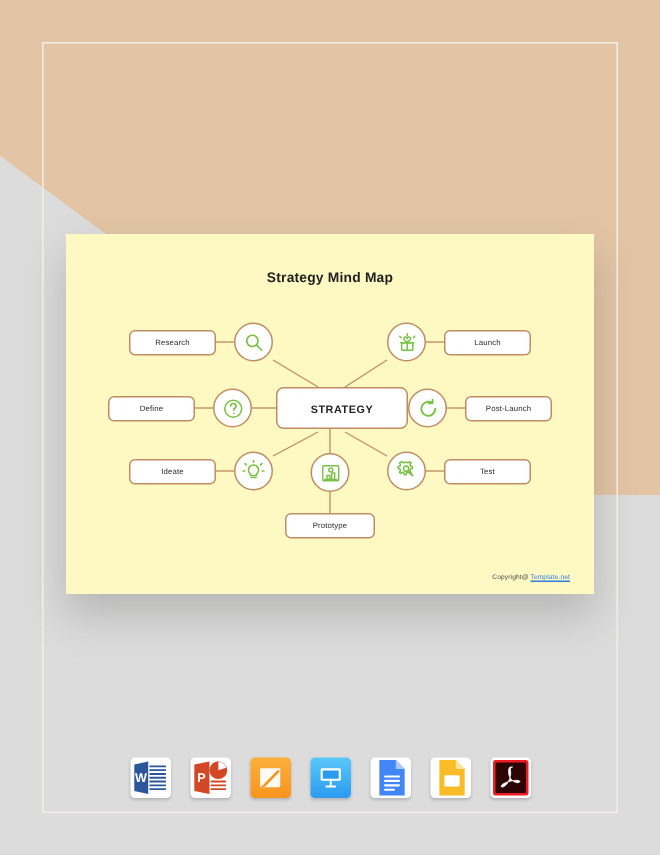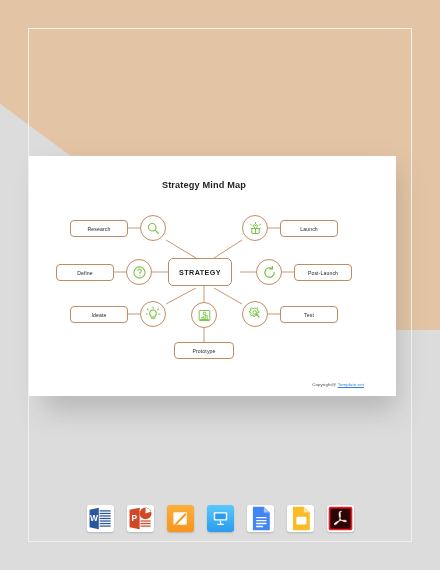--- a/index.html
+++ b/index.html
@@ -41,23 +41,23 @@
   .card-shadow {
     position: absolute;
     left: 44px; top: 156px;
     width: 352px; height: 240px;
     box-shadow: 0 14px 26px rgba(90,85,80,0.28);
     z-index: 2;
     background: #fff;
   }
   .card {
     position: absolute;
-    left: 28px; top: 156px;
+    left: 44px; top: 156px;
     width: 352px; height: 240px;
-    background: #ffffff;
+    background: #fef9c3;
     z-index: 3;
   }
   .card-title {
     position: absolute;
     left: 0; top: 24px; width: 100%;
     text-align: center;
     font-size: 9.2px;
     font-weight: bold;
     color: #1f1f1f;
     letter-spacing: 0.15px;
@@ -203,21 +203,21 @@
           <path d="M9 15a5 5 0 1 1 6 0v1.5H9z" stroke-linejoin="round"></path>
           <line x1="9.5" y1="18.5" x2="14.5" y2="18.5" stroke-linecap="round"></line>
           <line x1="12" y1="1.5" x2="12" y2="3.2" stroke-linecap="round"></line>
           <line x1="3.6" y1="4.6" x2="4.9" y2="5.9" stroke-linecap="round"></line>
           <line x1="20.4" y1="4.6" x2="19.1" y2="5.9" stroke-linecap="round"></line>
           <line x1="1.6" y1="12" x2="3.3" y2="12" stroke-linecap="round"></line>
           <line x1="20.7" y1="12" x2="22.4" y2="12" stroke-linecap="round"></line>
         </svg>
       </div>
 
-      <div class="node-center" style="left:140px; top:58px; width:64px; height:28px;">
+      <div class="node-center" style="left:140px; top:58px; width:88px; height:28px;">
         <span>STRATEGY</span>
       </div>
 
       <div class="node-circle" style="left:214px; top:15px; width:26px; height:26px;">
         <svg width="15" height="15" viewBox="0 0 24 24" fill="none" stroke="#7ac143" stroke-width="1.6">
           <rect x="6" y="12" width="12" height="8" rx="0.8"></rect>
           <line x1="5" y1="12" x2="19" y2="12" stroke-linecap="round"></line>
           <line x1="12" y1="12" x2="12" y2="20"></line>
           <path d="M12 11.5c-1.5-2-3.5-2-3.5-3.6a1.7 1.7 0 0 1 3.5-.4" stroke-linecap="round"></path>
           <path d="M12 11.5c1.5-2 3.5-2 3.5-3.6a1.7 1.7 0 0 0-3.5-.4" stroke-linecap="round"></path>

